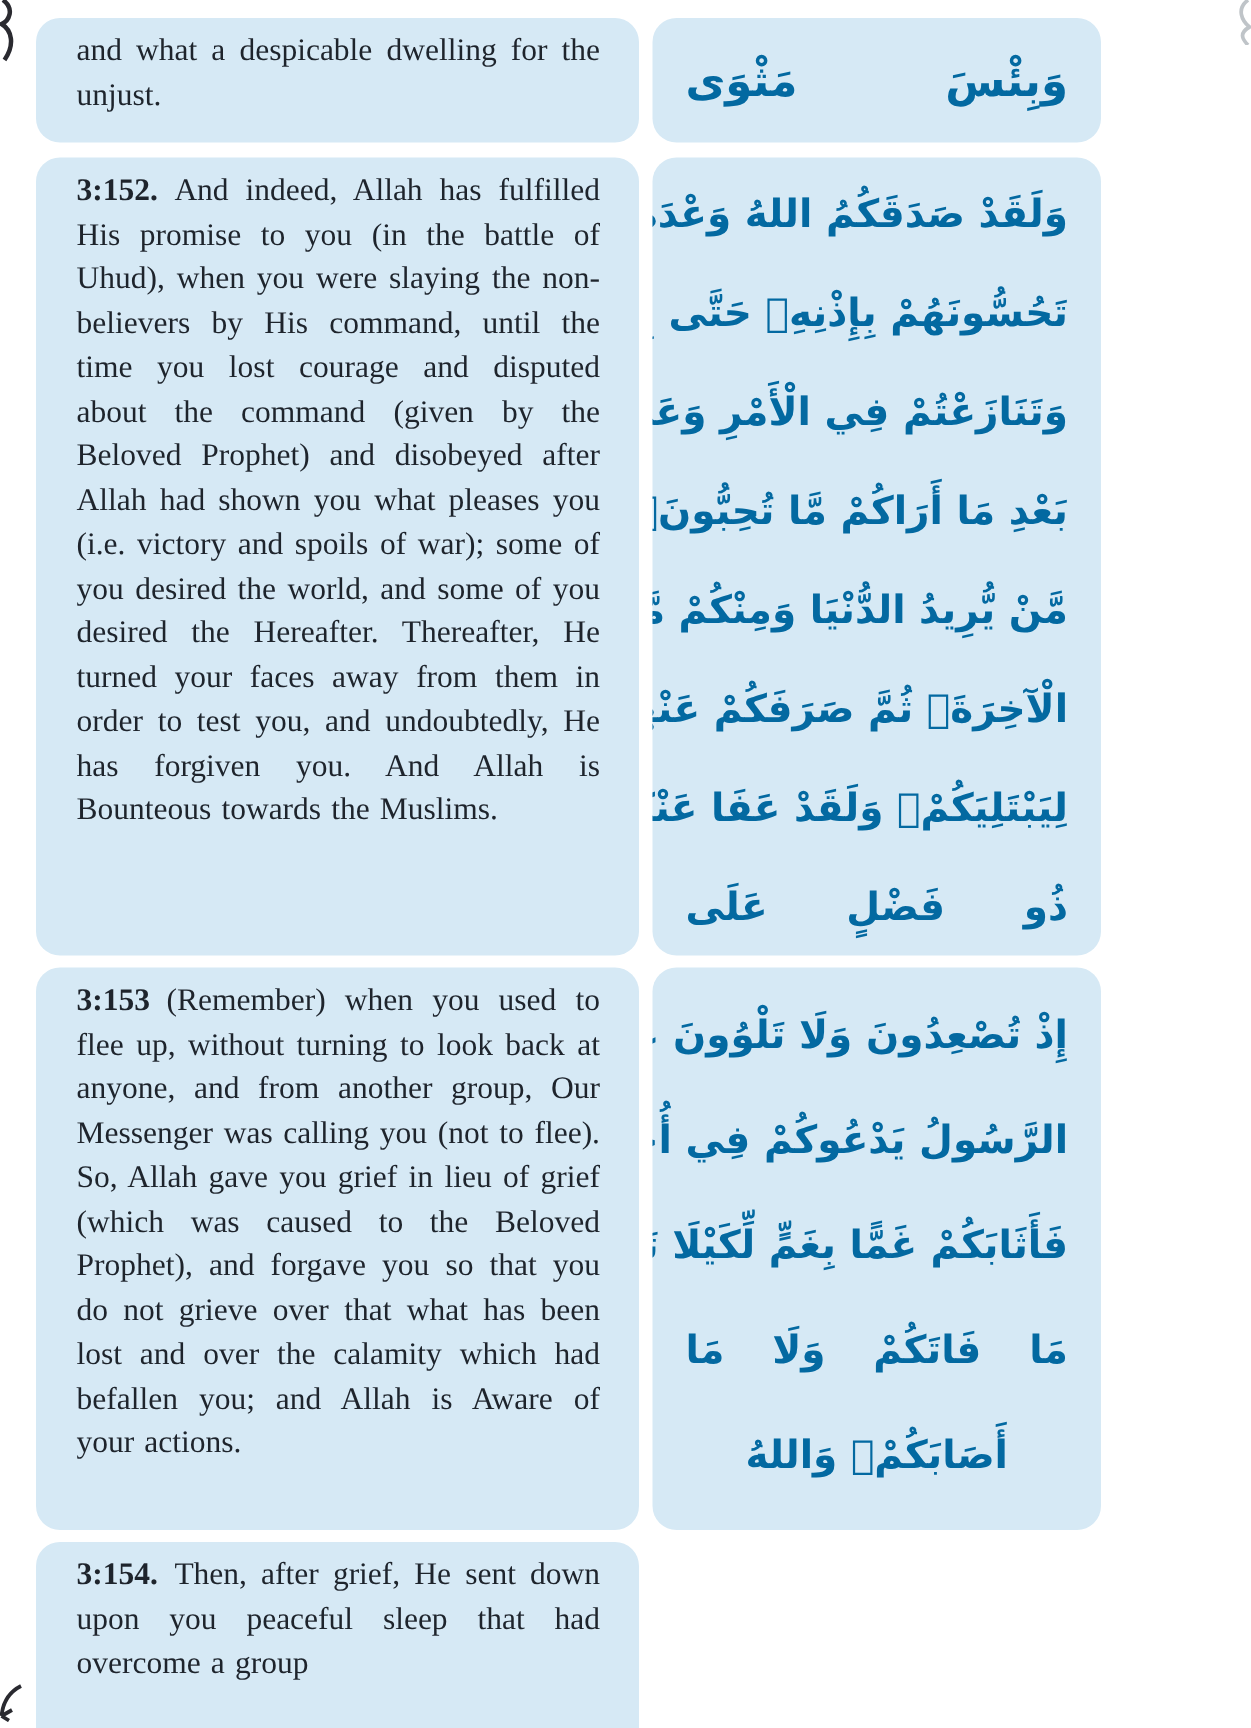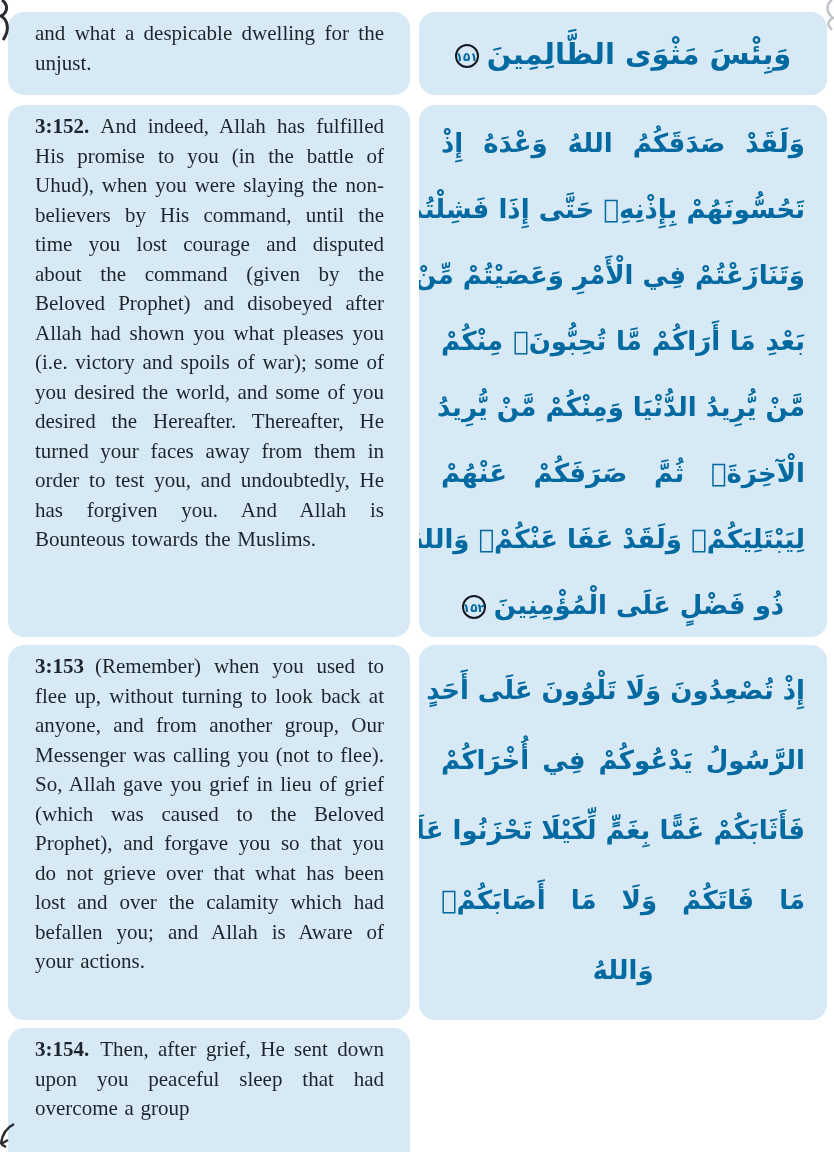--- a/index.html
+++ b/index.html
@@ -6,22 +6,22 @@
   .page {
     position: relative;
     width: 834px;
     height: 1152px;
     background: #ffffff;
     overflow: hidden;
     font-family: "Liberation Serif", serif;
   }
   .row {
     position: absolute;
-    left: 8px;
-    width: 819px;
+    left: 24px;
+    width: 710px;
     display: flex;
     gap: 9px;
   }
   .box {
     background: #d6e9f5;
     border-radius: 16px;
     box-sizing: border-box;
     overflow: hidden;
   }
   .box.en {

